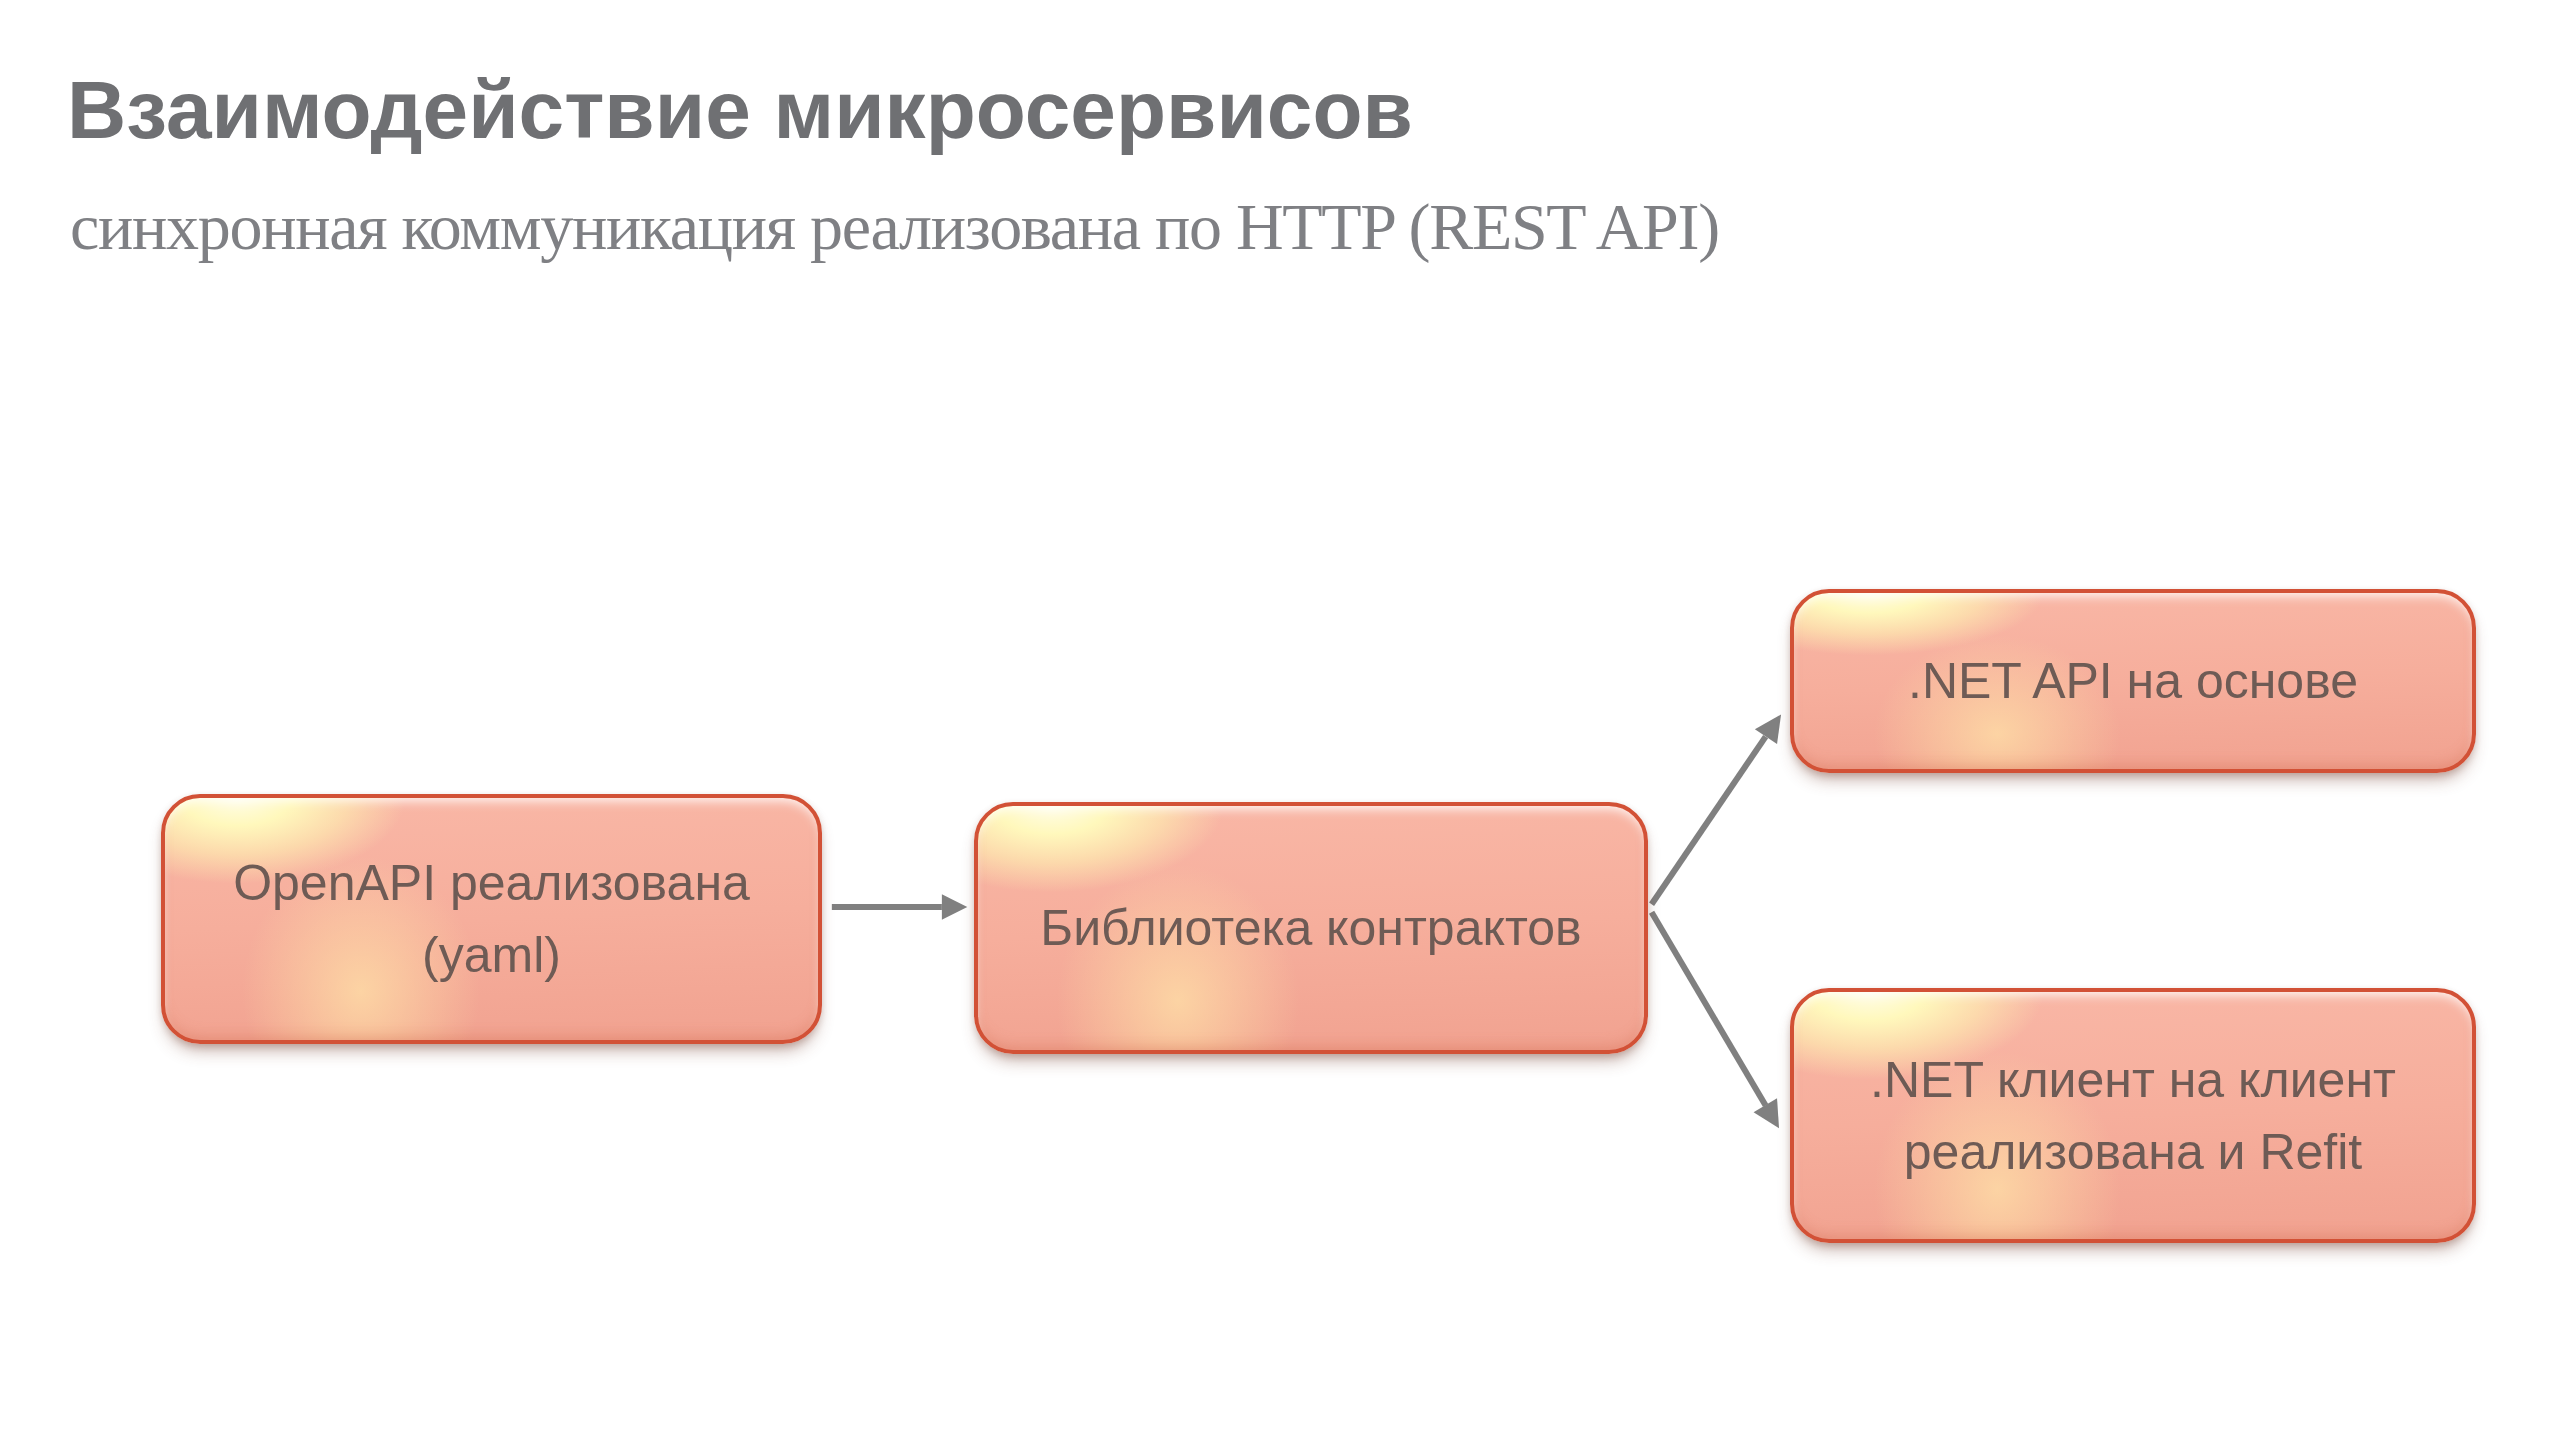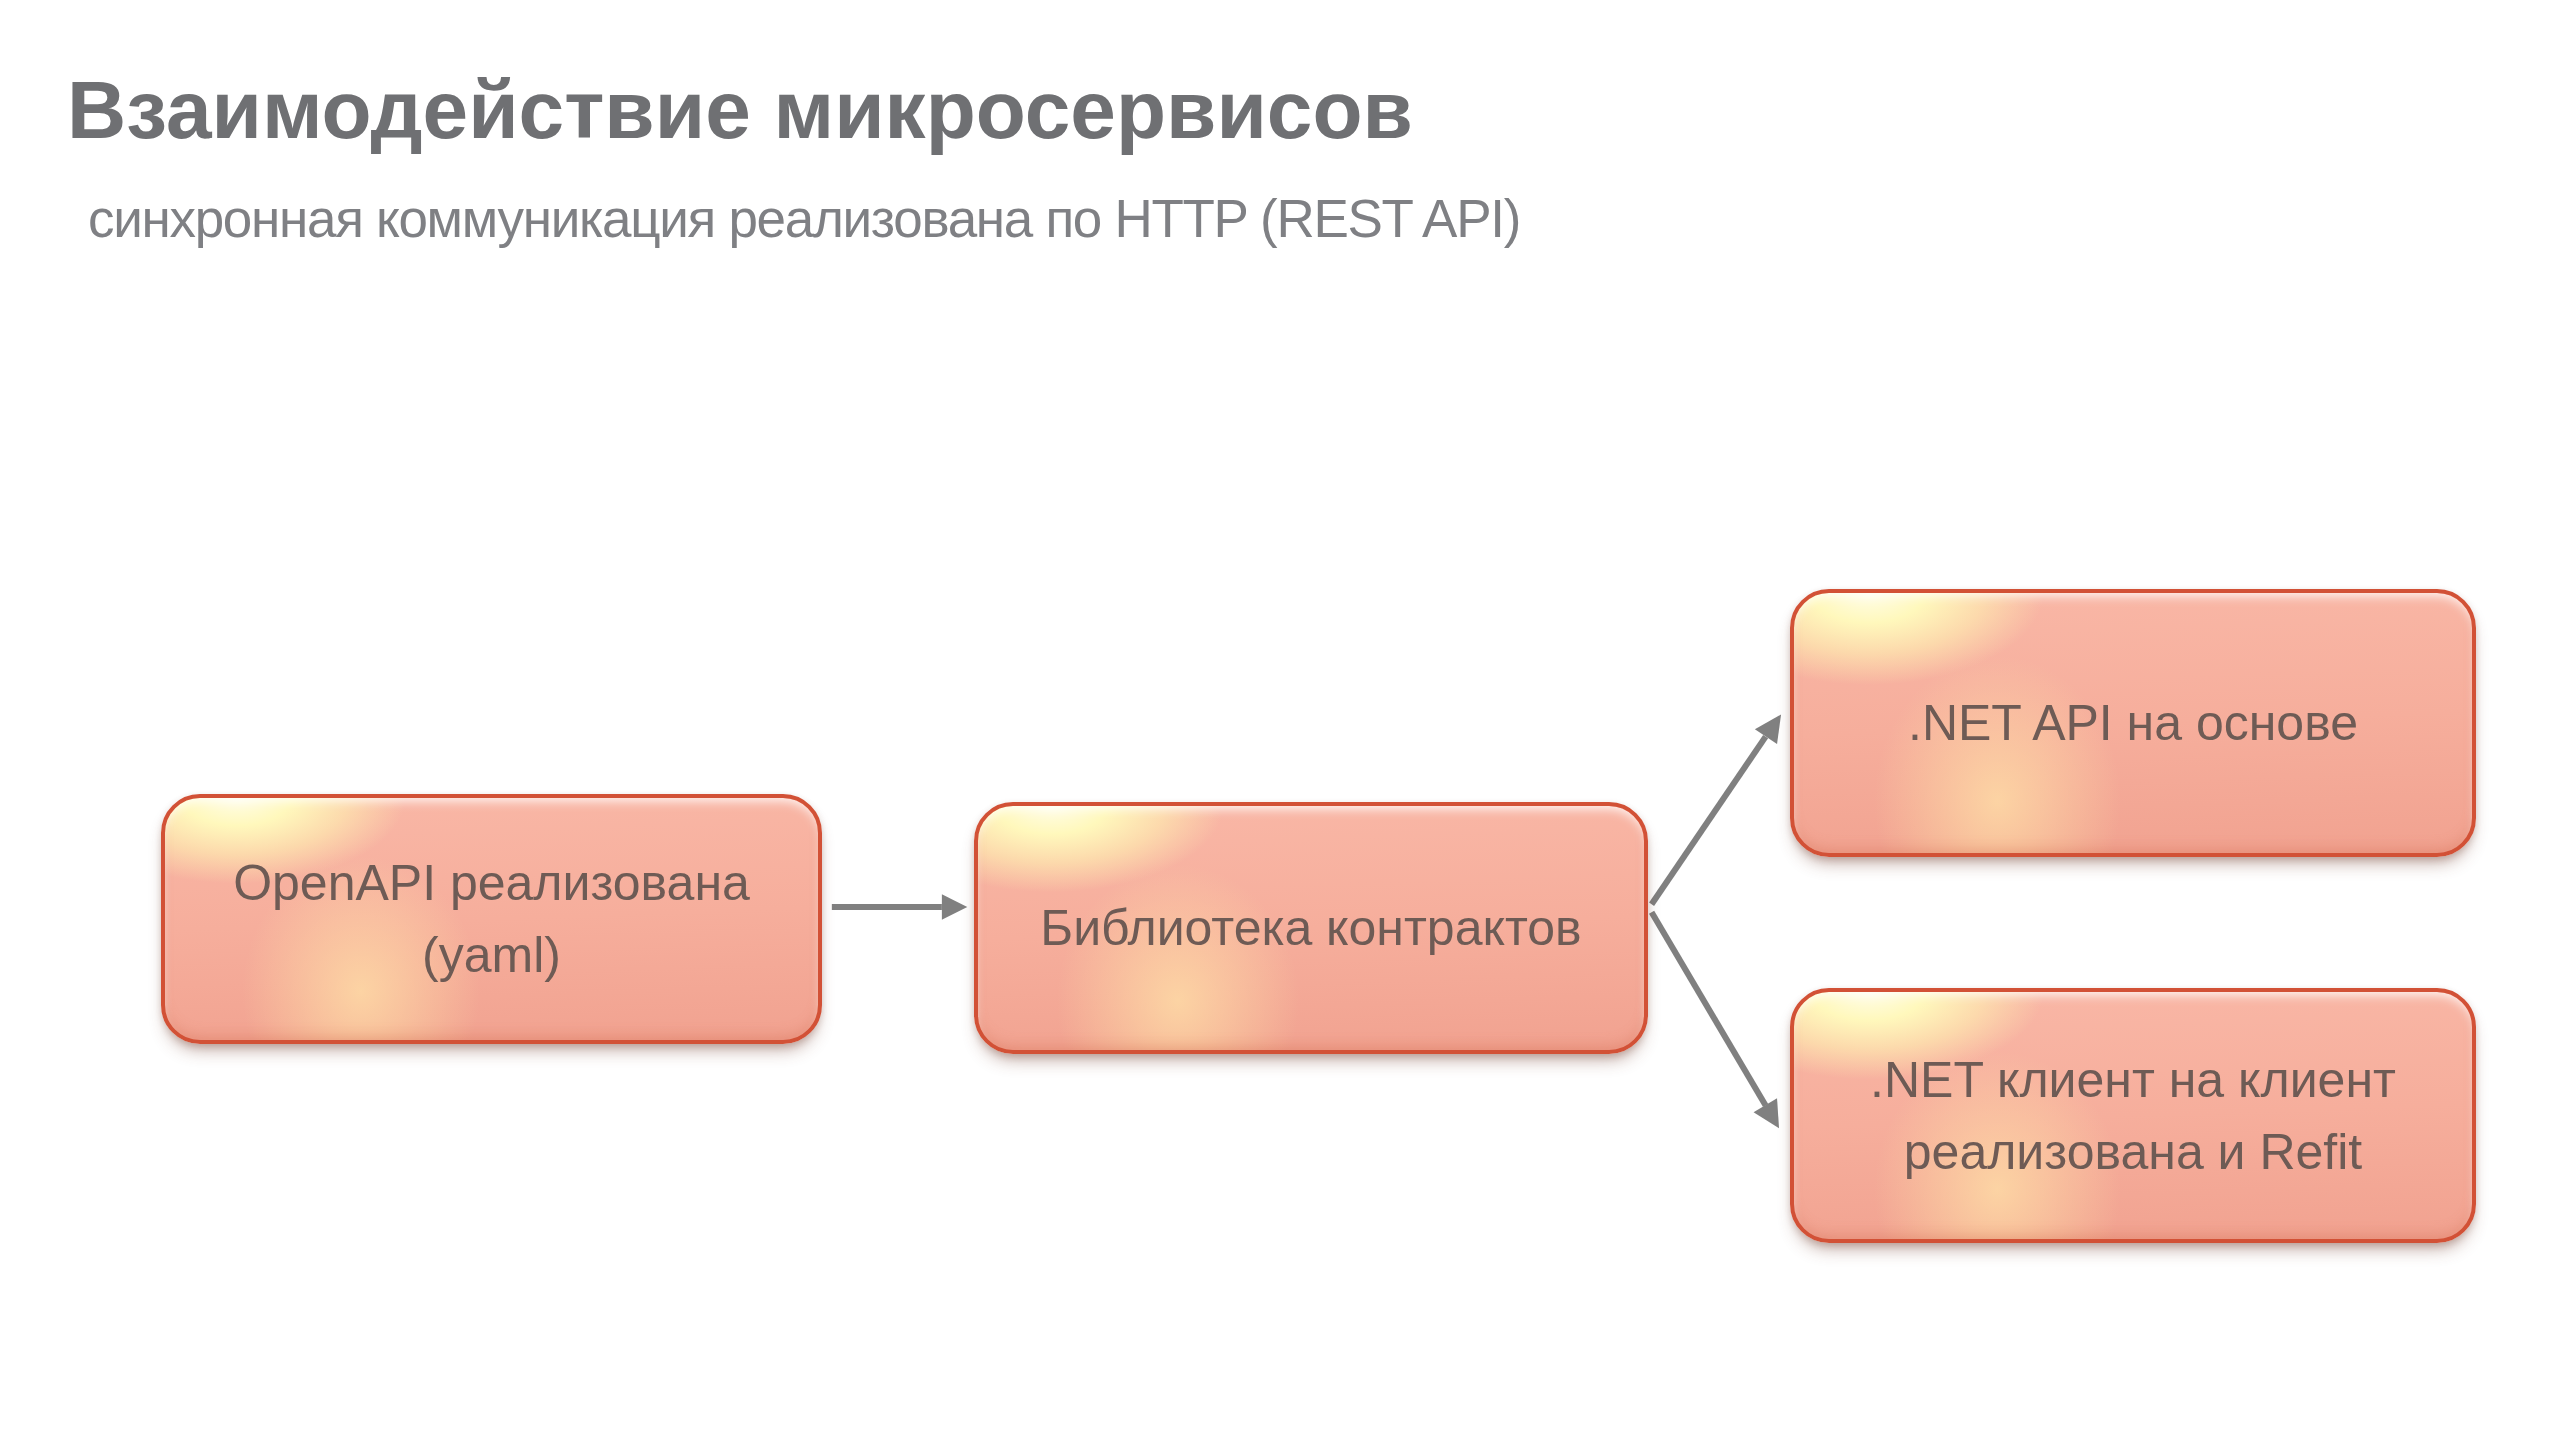--- a/index.html
+++ b/index.html
@@ -26,27 +26,28 @@
     position: absolute;
     left: 67px; top: 59px;
     font-size: 82px;
     font-weight: 700;
     color: var(--title-text);
     line-height: 1.25;
     white-space: nowrap;
   }
   .subtitle {
     position: absolute;
-    left: 88px; top: 186px;
-    font-size: 53px;
+    left: 70px; top: 186px;
+    font-size: 66px;
     font-weight: 400;
     letter-spacing: -1.3px;
     color: var(--subtitle-text);
     line-height: 1.25;
     white-space: nowrap;
+    font-family: Liberation Serif, serif;
   }
   .node {
     position: absolute;
     display: flex;
     flex-direction: column;
     justify-content: center;
     align-items: center;
     text-align: center;
     font-size: 50px;
     line-height: 72px;
@@ -58,21 +59,21 @@
       radial-gradient(26% 80% at 30% 80%, rgba(255,226,168,0.75) 0%, rgba(255,226,168,0) 70%),
       linear-gradient(178deg, #f9b7a6 0%, var(--node-fill) 50%, #f1a290 100%);
     box-shadow:
       0 10.7px 17.4px -6.7px rgba(110, 55, 40, 0.45),
       0 2.7px 6.7px rgba(110, 55, 40, 0.18),
       inset 0 6.7px 10.7px -4px rgba(255, 255, 255, 0.9),
       inset 0 -9.4px 14.8px -8px rgba(205, 95, 65, 0.40);
   }
   .node-openapi   { left: 161px;  top: 794px; width: 661px;  height: 250px; }
   .node-contracts { left: 974px; top: 794px; width: 674px; height: 252px; margin-top: 8px; }
-  .node-api       { left: 1790px; top: 589px;  width: 686px; height: 268px; }
+  .node-api       { left: 1790px; top: 589px;  width: 686px; height: 184px; }
   .node-client    { left: 1790px; top: 988px; width: 686px; height: 255px; }
   .edges {
     position: absolute;
     inset: 0;
     width: 2576px; height: 1449px;
   }
   .edges line { stroke: var(--arrow); stroke-width: 9px; }
   .edges polygon { fill: var(--arrow); }
 </style>
 </head>

